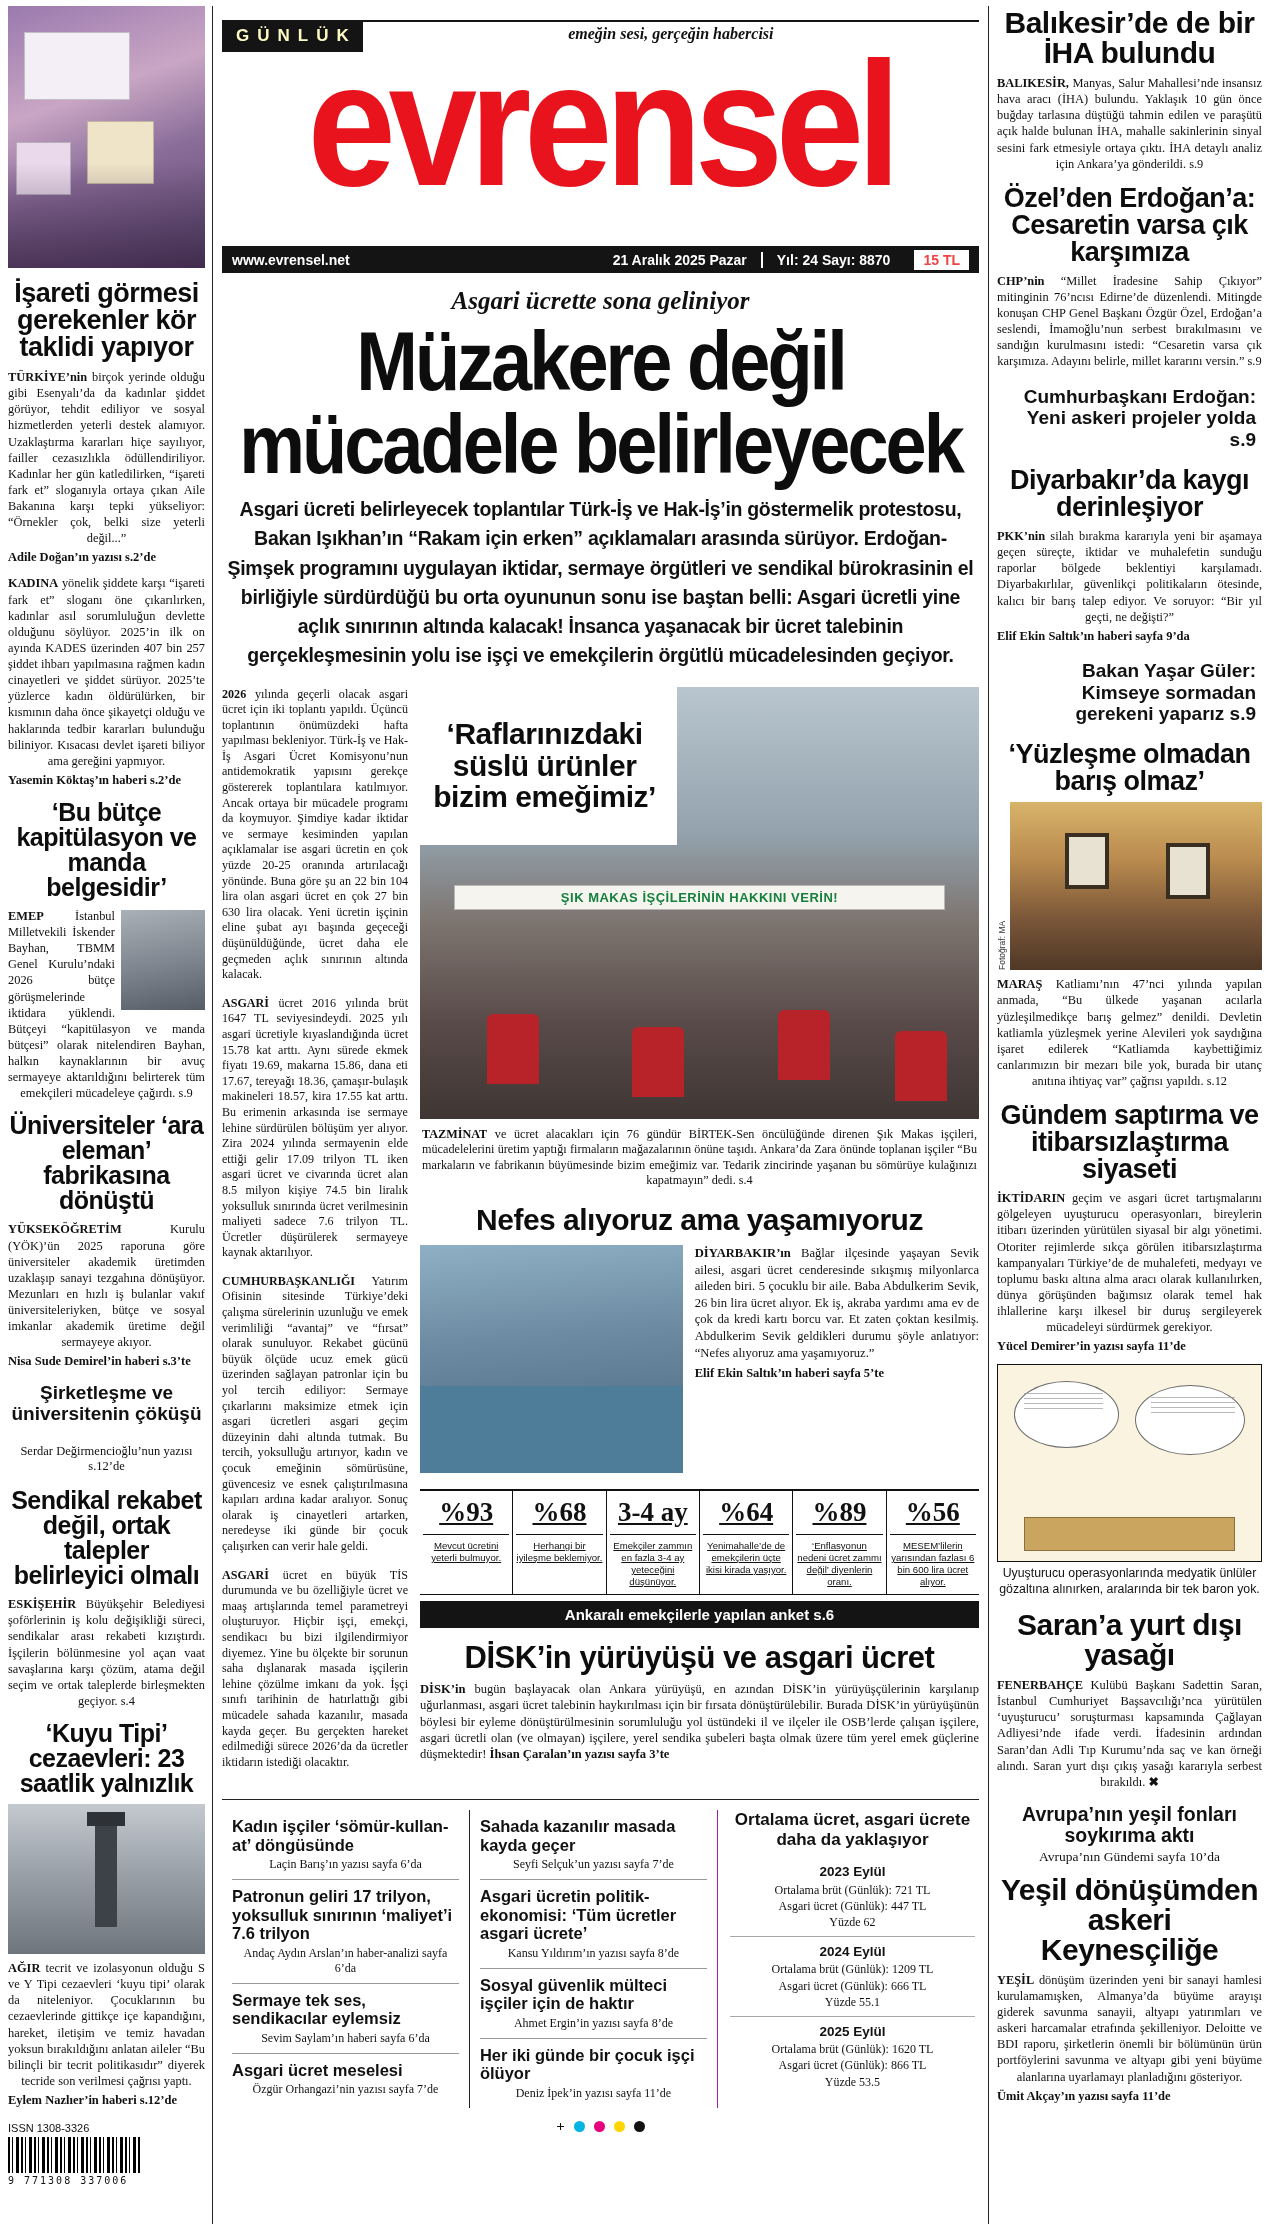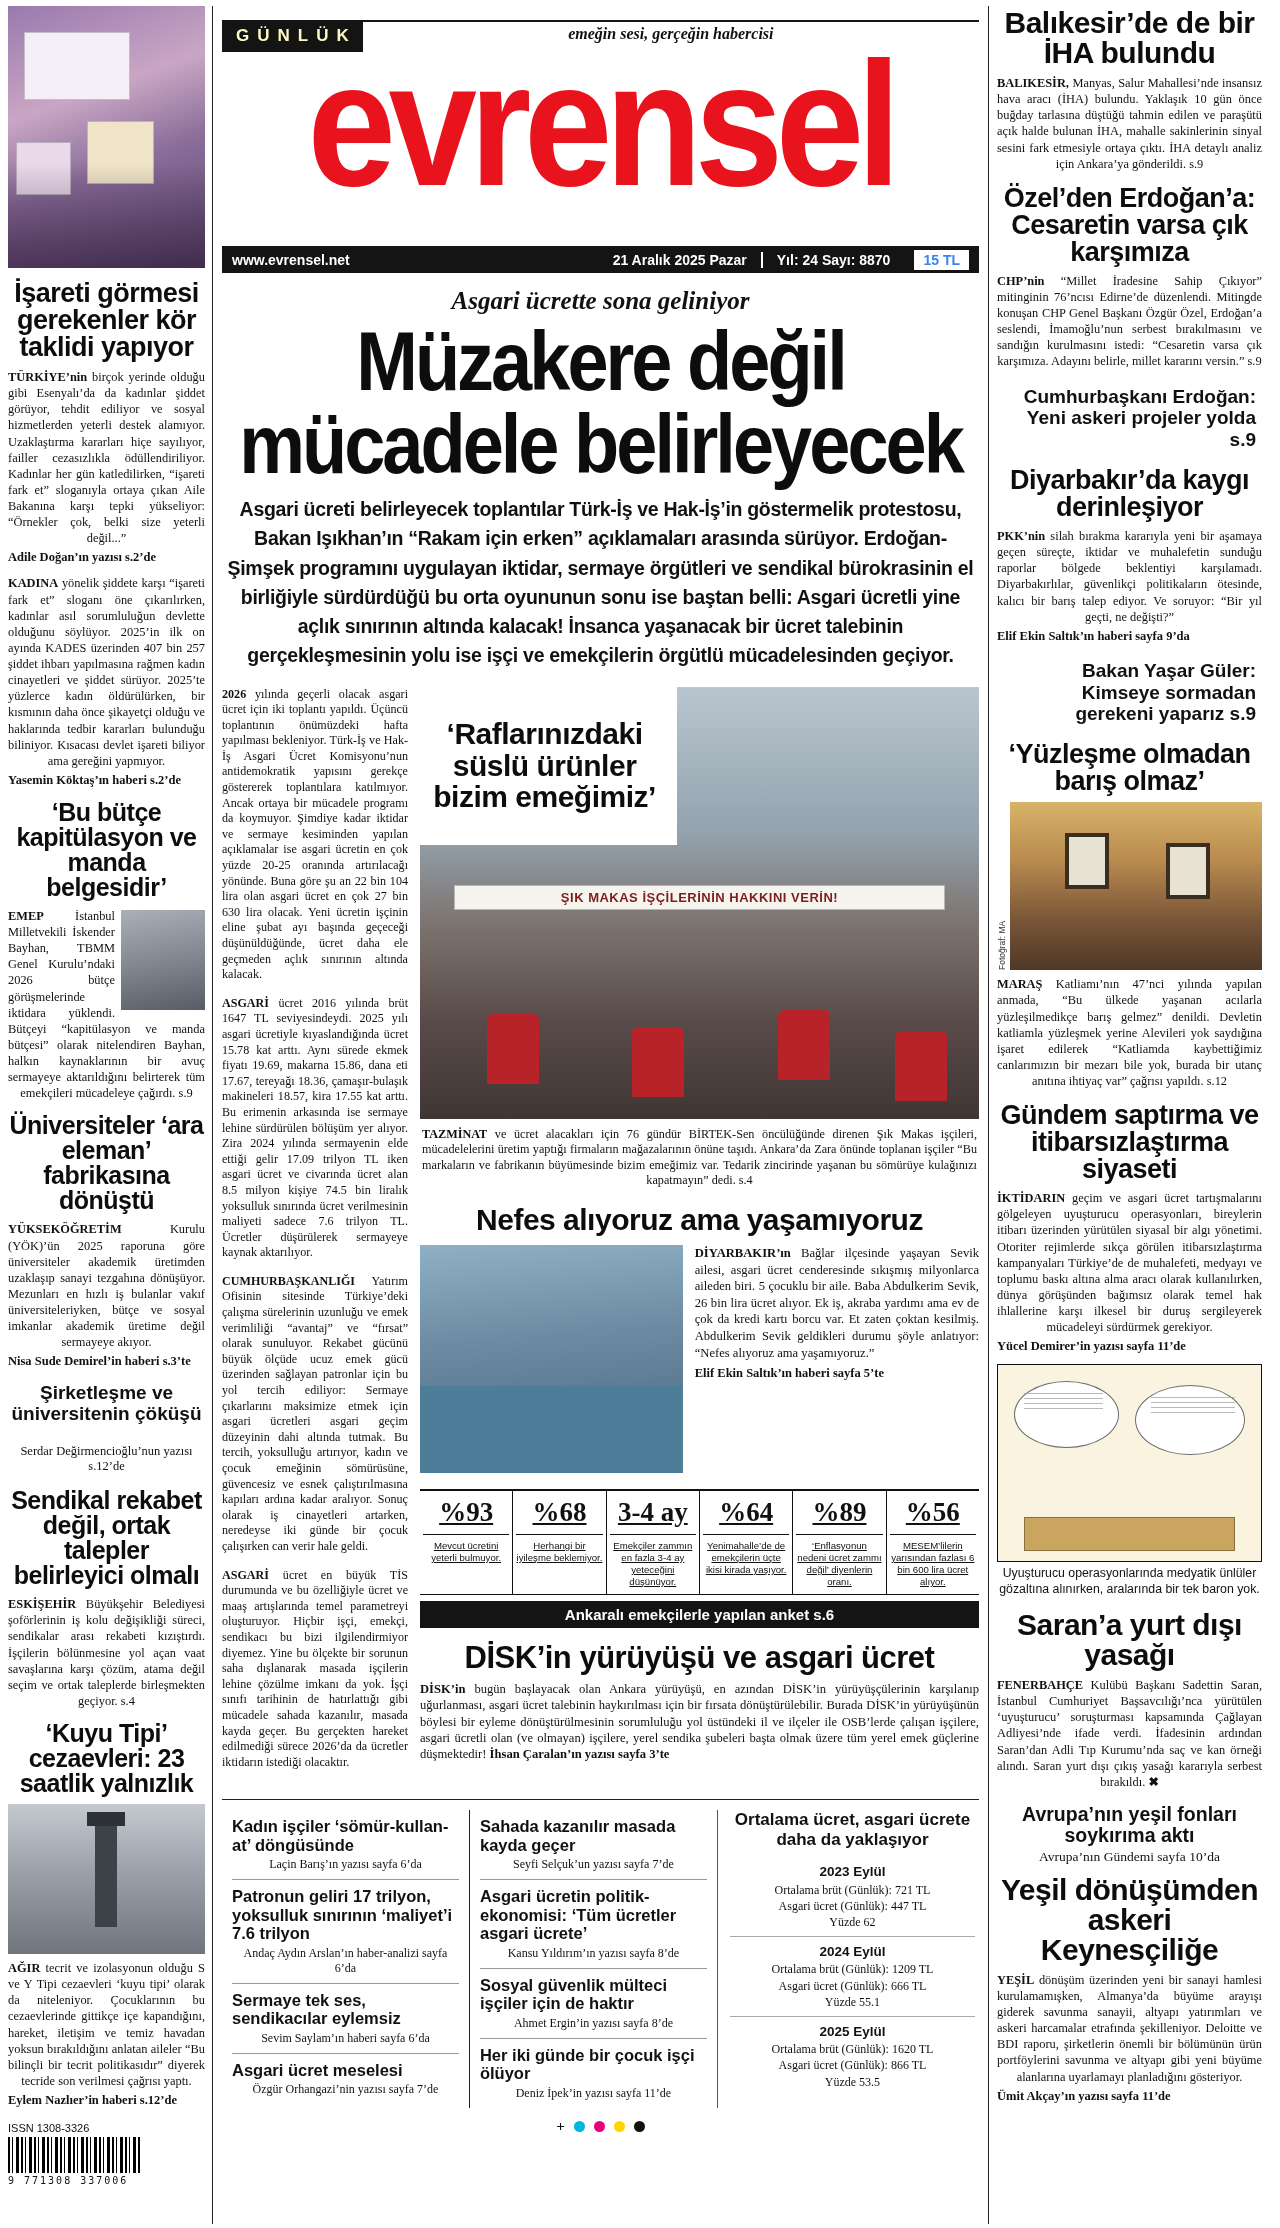--- a/index.html
+++ b/index.html
@@ -52,39 +52,39 @@
   .tag-wrap{flex:1;border-top:2px solid #141414;padding-top:3px;text-align:center;}
   .tagline{font-style:italic;font-weight:700;font-size:16px;}
   .logo{color:#e8131d;font-family:"Liberation Sans",sans-serif;font-weight:700;
       font-size:150px;line-height:.88;letter-spacing:-7px;text-align:center;
       transform:scale(1.06,1.18);transform-origin:center 60%;height:168px;margin:8px 0 14px;}
   .datebar{background:#141414;color:#fff;display:flex;align-items:center;height:27px;
       font-family:"Liberation Sans",sans-serif;font-weight:700;font-size:14px;padding:0 10px;}
   .datebar .site{flex:1;text-align:left;}
   .datebar .dt{padding:0 14px;border-right:2px solid #fff;}
   .datebar .iss{padding:0 14px;}
-  .price{background:#fff;color:#3b82f6;padding:2px 9px;margin-left:10px;font-size:14px;}
+  .price{background:#fff;color:#ef4444;padding:2px 9px;margin-left:10px;font-size:14px;}
 
   
   .kicker{font-style:italic;font-weight:700;font-size:25px;text-align:center;margin:14px 0 2px;}
   .main-hl{font-size:74px;letter-spacing:-3px;line-height:1.0;transform:scaleY(1.12);
       transform-origin:center top;margin:6px 0 26px;}
   .lede{font-family:"Liberation Sans",sans-serif;font-weight:700;font-size:19.5px;
       line-height:1.5;text-align:center;margin:10px 2px 16px;letter-spacing:-0.3px;}
   .main-grid{display:flex;}
   .mcol-a{width:186px;flex:none;font-size:12.1px;line-height:1.29;text-align:justify;}
   .mcol-a p{margin:0 0 13px;}
   .mcol-b{flex:1;padding-left:12px;}
   .quote-box{position:absolute;left:0;top:0;width:46%;height:158px;background:#fff;
       display:flex;align-items:center;justify-content:center;padding:6px 10px 6px 2px;}
   .quote-hl{font-size:30px;line-height:1.05;}
   .shik-photo{height:432px;background:
       linear-gradient(180deg,#b9c6cf 0%,#93a2ad 34%,#7c736e 55%,#584a48 78%,#3f3634 100%);}
   .banner{position:absolute;left:6%;right:6%;top:46%;background:#f6f4ef;padding:4px 6px;
-      text-align:center;color:#7f1d1d;font-family:"Liberation Sans",sans-serif;
+      text-align:center;color:#15803d;font-family:"Liberation Sans",sans-serif;
       font-weight:700;font-size:13px;letter-spacing:.5px;border:1px solid rgba(0,0,0,.25);}
   .vest{position:absolute;bottom:8%;width:52px;height:70px;background:#b8232a;border-radius:6px 6px 0 0;}
   .tazminat{margin:8px 2px 0;}
   .nefes-hl{font-size:30px;margin:16px 0 10px;}
   .nefes-row{display:flex;gap:12px;}
   .couch-photo{width:47%;flex:none;height:228px;background:
       linear-gradient(175deg,#8fb0c4 0%,#6d8ca3 40%,#47637c 100%);}
   .cushion{position:absolute;bottom:0;width:100%;height:38%;background:#4e7d99;}
   .nefes-body{flex:1;font-size:12.6px;line-height:1.32;text-align:justify;}
   .stats{display:flex;border-top:2px solid #111;border-bottom:1px solid #111;margin-top:16px;}

